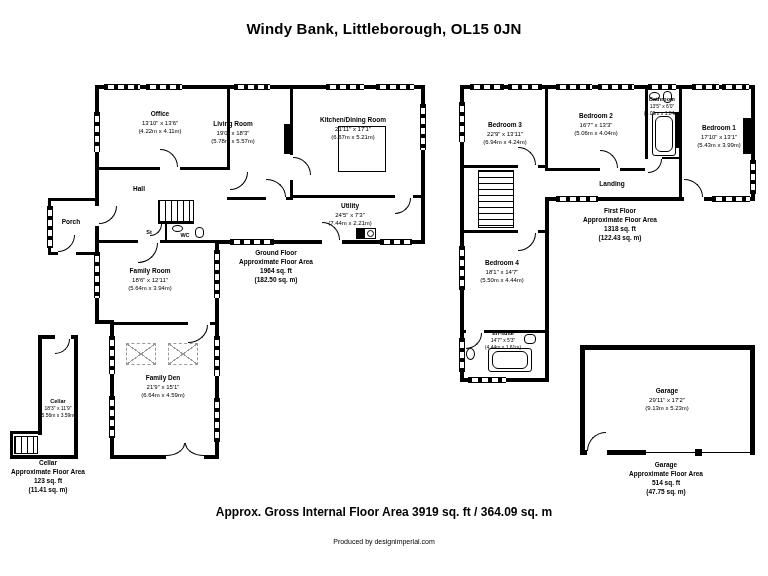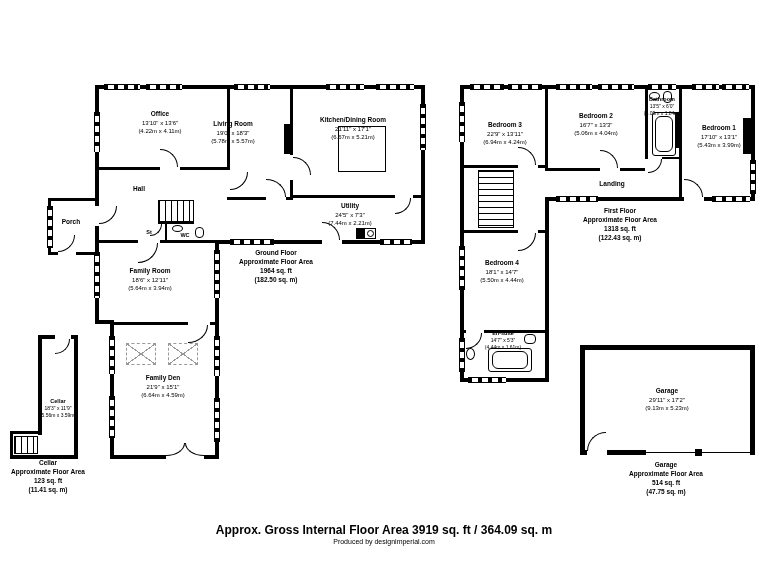--- a/index.html
+++ b/index.html
@@ -22,28 +22,29 @@
   .fix{position:absolute;box-sizing:border-box;border:1px solid #000;background:#fff;border-radius:2px}
   .oval{border-radius:50%}
   .xbox{position:absolute;box-sizing:border-box;border:1px dashed #999;
         background-image:linear-gradient(to top right,transparent calc(50% - .5px),#999 calc(50% - .5px),#999 calc(50% + .5px),transparent calc(50% + .5px)),
                          linear-gradient(to bottom right,transparent calc(50% - .5px),#999 calc(50% - .5px),#999 calc(50% + .5px),transparent calc(50% + .5px))}
   .lbl{position:absolute;text-align:center;font-size:6px;line-height:1.35}
   .lbl .nm{font-weight:bold;font-size:6.5px}
   .lbl.sm{font-size:5px}
   .lbl.sm .nm{font-size:5.5px}
   .area{position:absolute;text-align:center;font-size:6.5px;font-weight:bold;line-height:1.4}
-  .foot1{position:absolute;top:523px;left:0;width:768px;text-align:center;font-size:12px;font-weight:bold}
+  .foot1{position:absolute;top:505px;left:0;width:768px;text-align:center;font-size:12px;font-weight:bold}
   .foot2{position:absolute;top:538px;left:0;width:768px;text-align:center;font-size:7px}
 </style>
 </head>
 <body>
 
 <div class="page">
 
+  <div class="title">Windy Bank, Littleborough, OL15 0JN</div>
 
   <div class="w" style="left:95px;top:85px;width:330px;height:4px"></div>
   <div class="w" style="left:421px;top:85px;width:4px;height:159px"></div>
   <div class="w" style="left:215px;top:240px;width:210px;height:4px"></div>
   <div class="w" style="left:95px;top:85px;width:4px;height:239px"></div>
   <div class="w" style="left:95px;top:320px;width:19px;height:4px"></div>
   <div class="w" style="left:110px;top:320px;width:4px;height:139px"></div>
   <div class="w" style="left:110px;top:455px;width:109px;height:4px"></div>
   <div class="w" style="left:215px;top:240px;width:4px;height:219px"></div>
 

